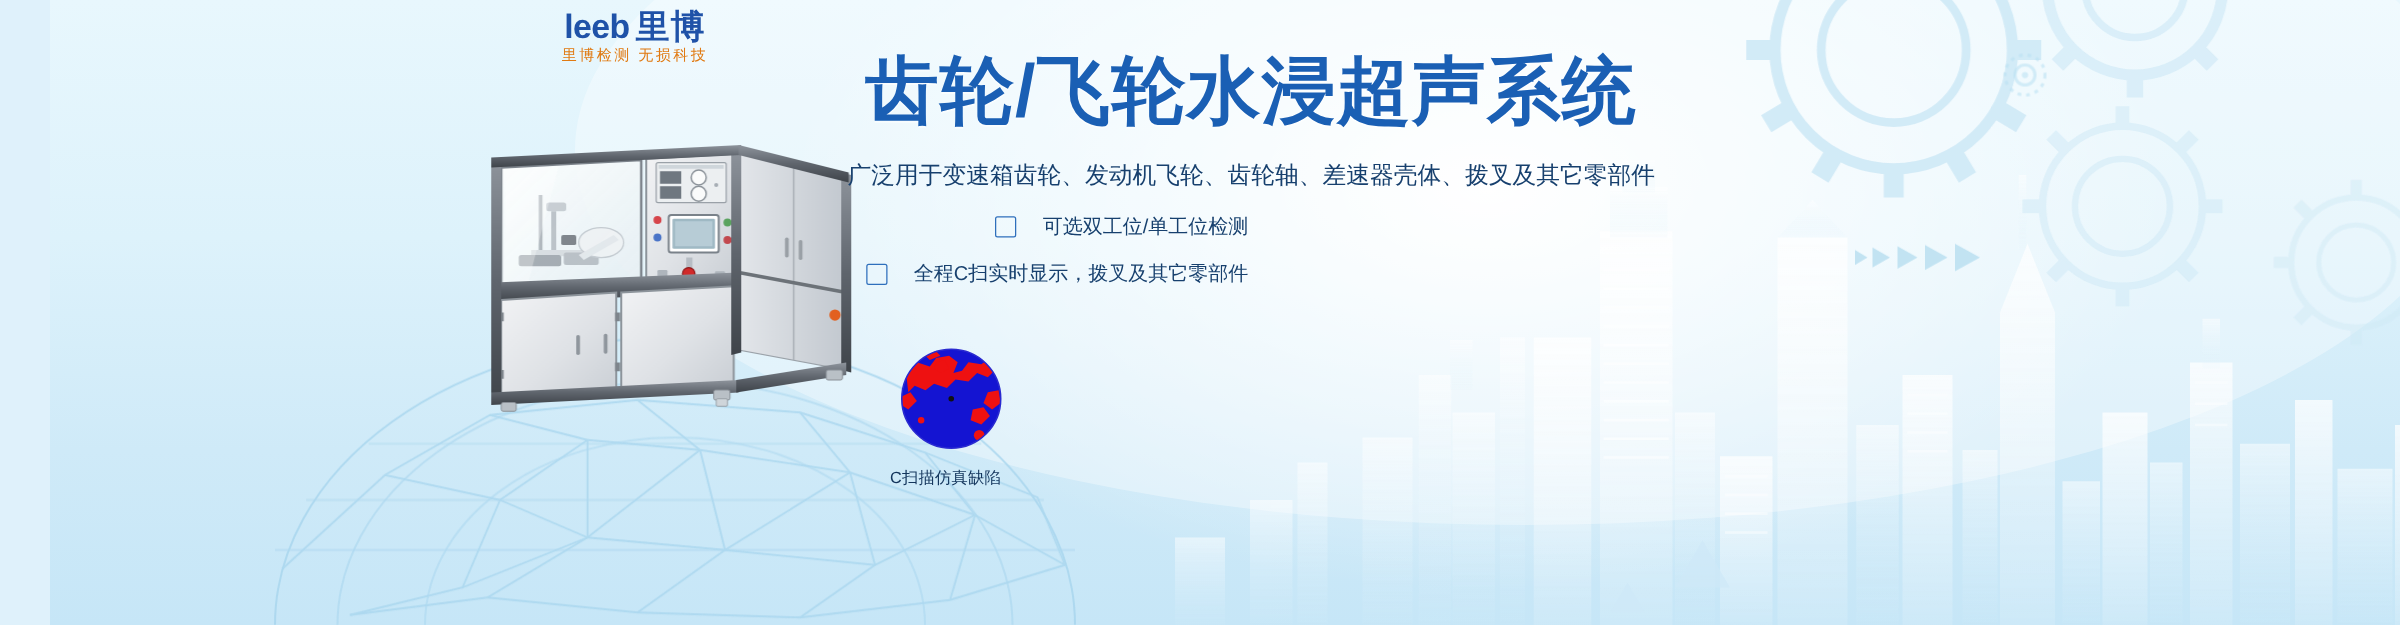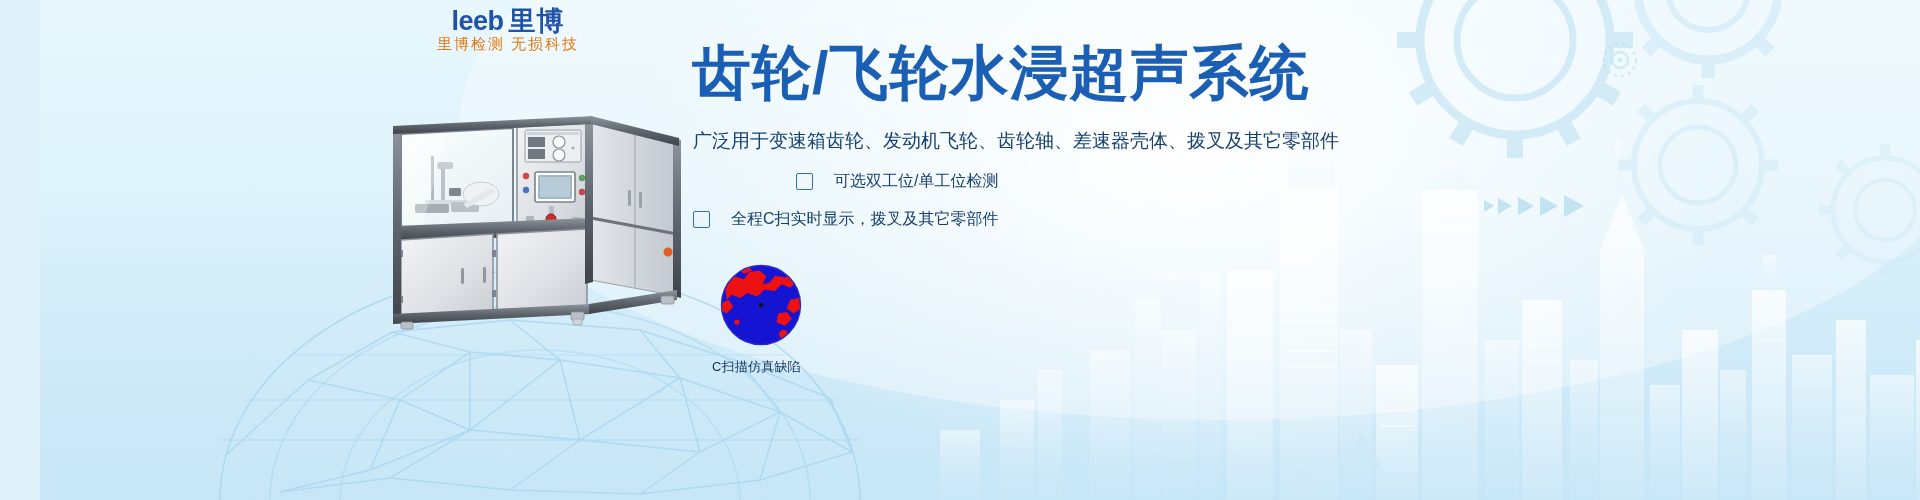--- a/index.html
+++ b/index.html
@@ -21,52 +21,52 @@
   .bg-svg{position:absolute;inset:0;width:1920px;height:500px;}
 
   
   .logo{position:absolute;left:348px;top:6px;width:240px;text-align:center;}
   .logo-main{
     font-size:27px;font-weight:bold;color:#1f52a8;letter-spacing:-0.5px;
     line-height:30px;white-space:nowrap;
   }
   .logo-main .cn{color:#1f52a8;margin-left:5px;letter-spacing:1px;}
   .logo-sub{
-    font-size:15px;color:#e07a12;letter-spacing:2px;line-height:14px;
+    font-size:12px;color:#e07a12;letter-spacing:2px;line-height:14px;
     white-space:nowrap;margin-top:1px;
   }
 
   
   .machine{position:absolute;left:345px;top:100px;width:300px;height:245px;}
   .machine svg{display:block;}
 
   
   .headline{
     position:absolute;left:652px;top:40px;
     font-size:59px;font-weight:bold;color:#1a5fb4;
     letter-spacing:1px;white-space:nowrap;line-height:66px;
     text-shadow:0 1px 0 rgba(255,255,255,.55);
   }
   .subhead{
-    position:absolute;left:653px;top:128px;
+    position:absolute;left:638px;top:128px;
     font-size:19px;color:#17406e;white-space:nowrap;line-height:26px;
   }
   .bullets{position:absolute;left:653px;top:165px;}
   .bullet{display:flex;align-items:center;height:33px;margin-bottom:5px;justify-content:flex-end;}
   .checkbox{
     width:15px;height:15px;border:1.6px solid #2e6fbc;border-radius:2px;
     background:transparent;flex:none;
   }
   .bullet-label{
     margin-left:21px;font-size:16px;color:#17406e;white-space:nowrap;
     font-weight:500;
   }
 
   
-  .cscan{position:absolute;left:672px;top:262px;width:170px;}
+  .cscan{position:absolute;left:672px;top:276px;width:170px;}
   .cscan-img{width:86px;height:86px;margin-left:6px;}
   .cscan-caption{
     margin-top:6px;font-size:13px;color:#13355c;white-space:nowrap;
     font-weight:500;letter-spacing:.2px;
   }
 
   
   .watermark{
     position:absolute;left:655px;top:372px;
     font-size:13px;letter-spacing:.6px;

